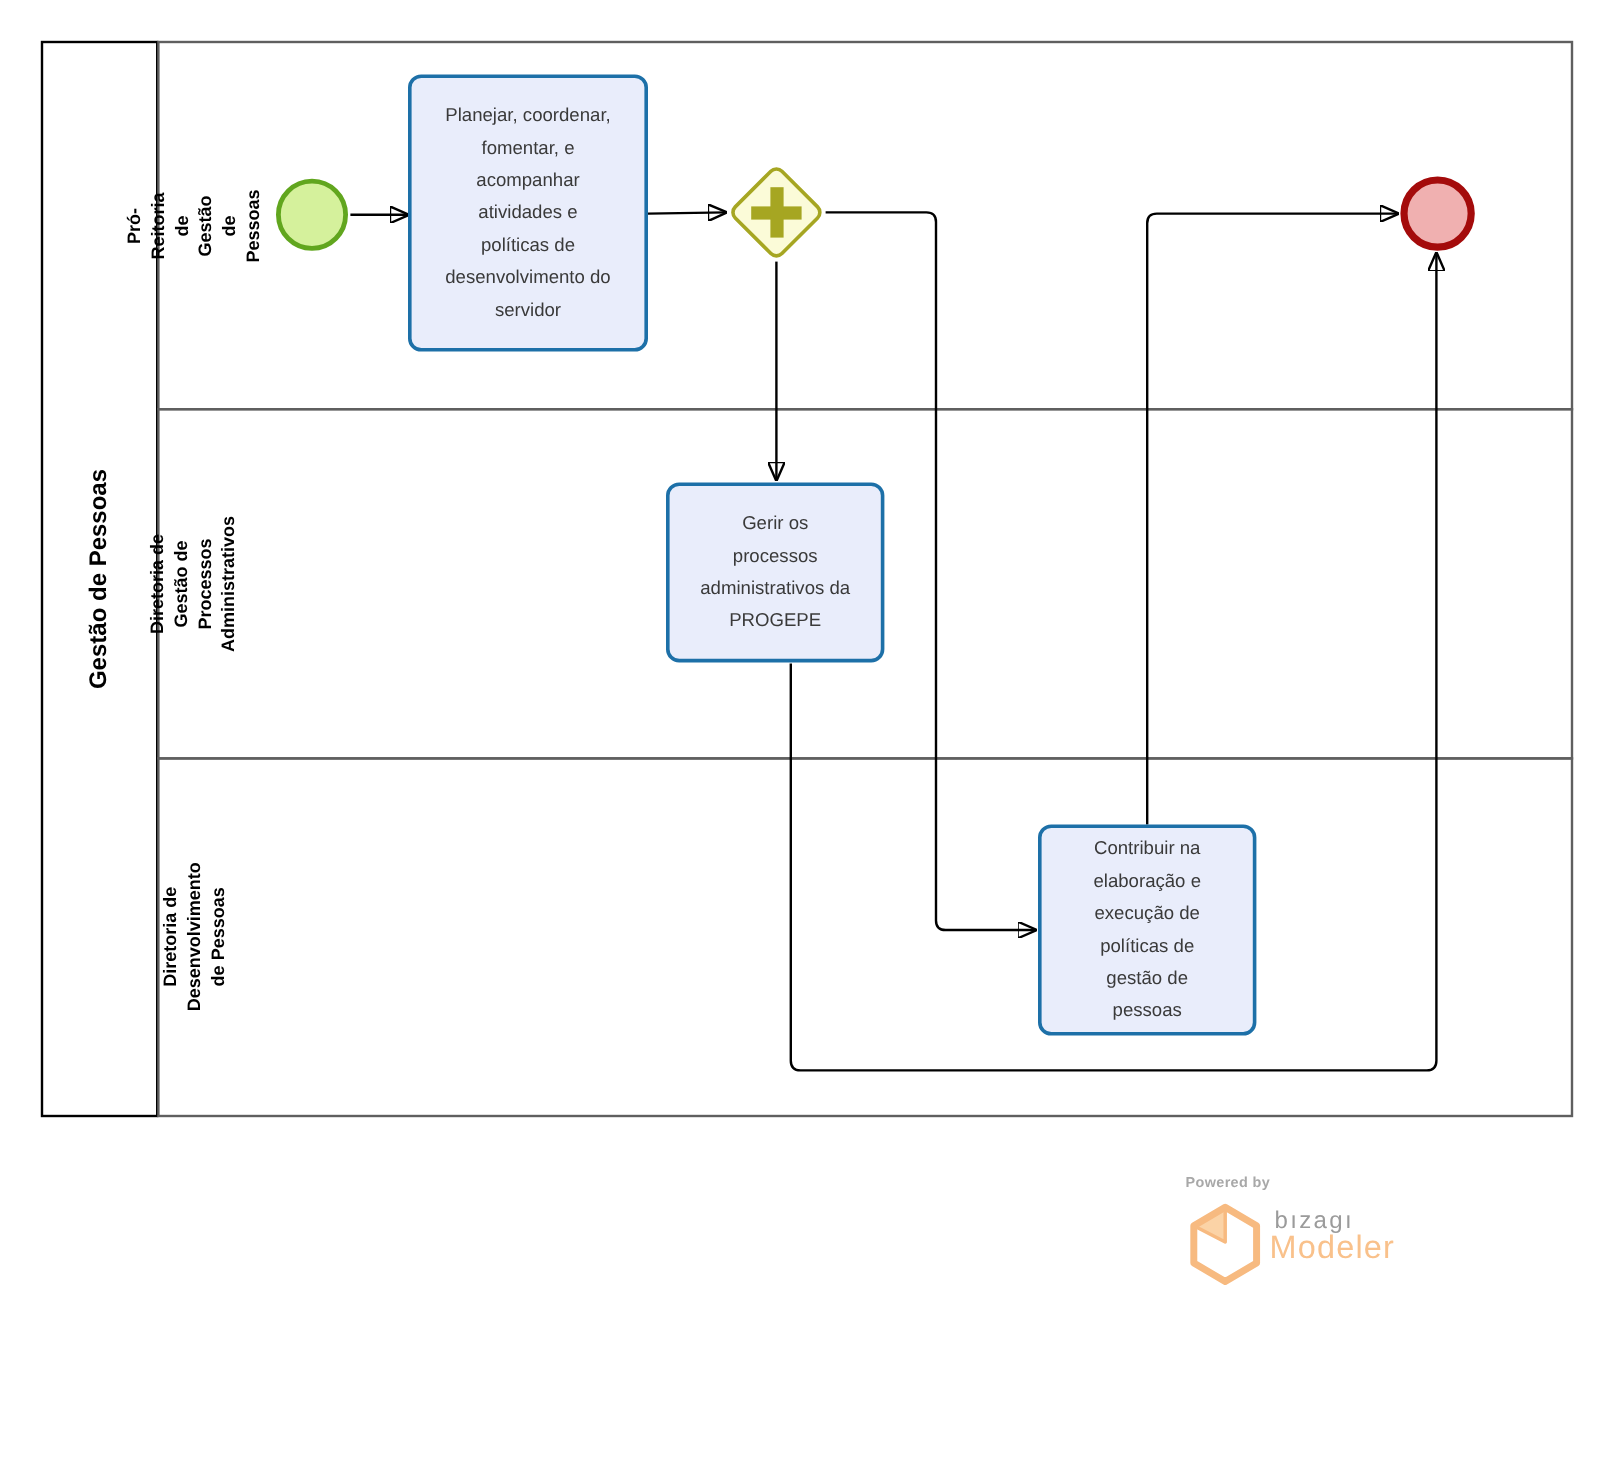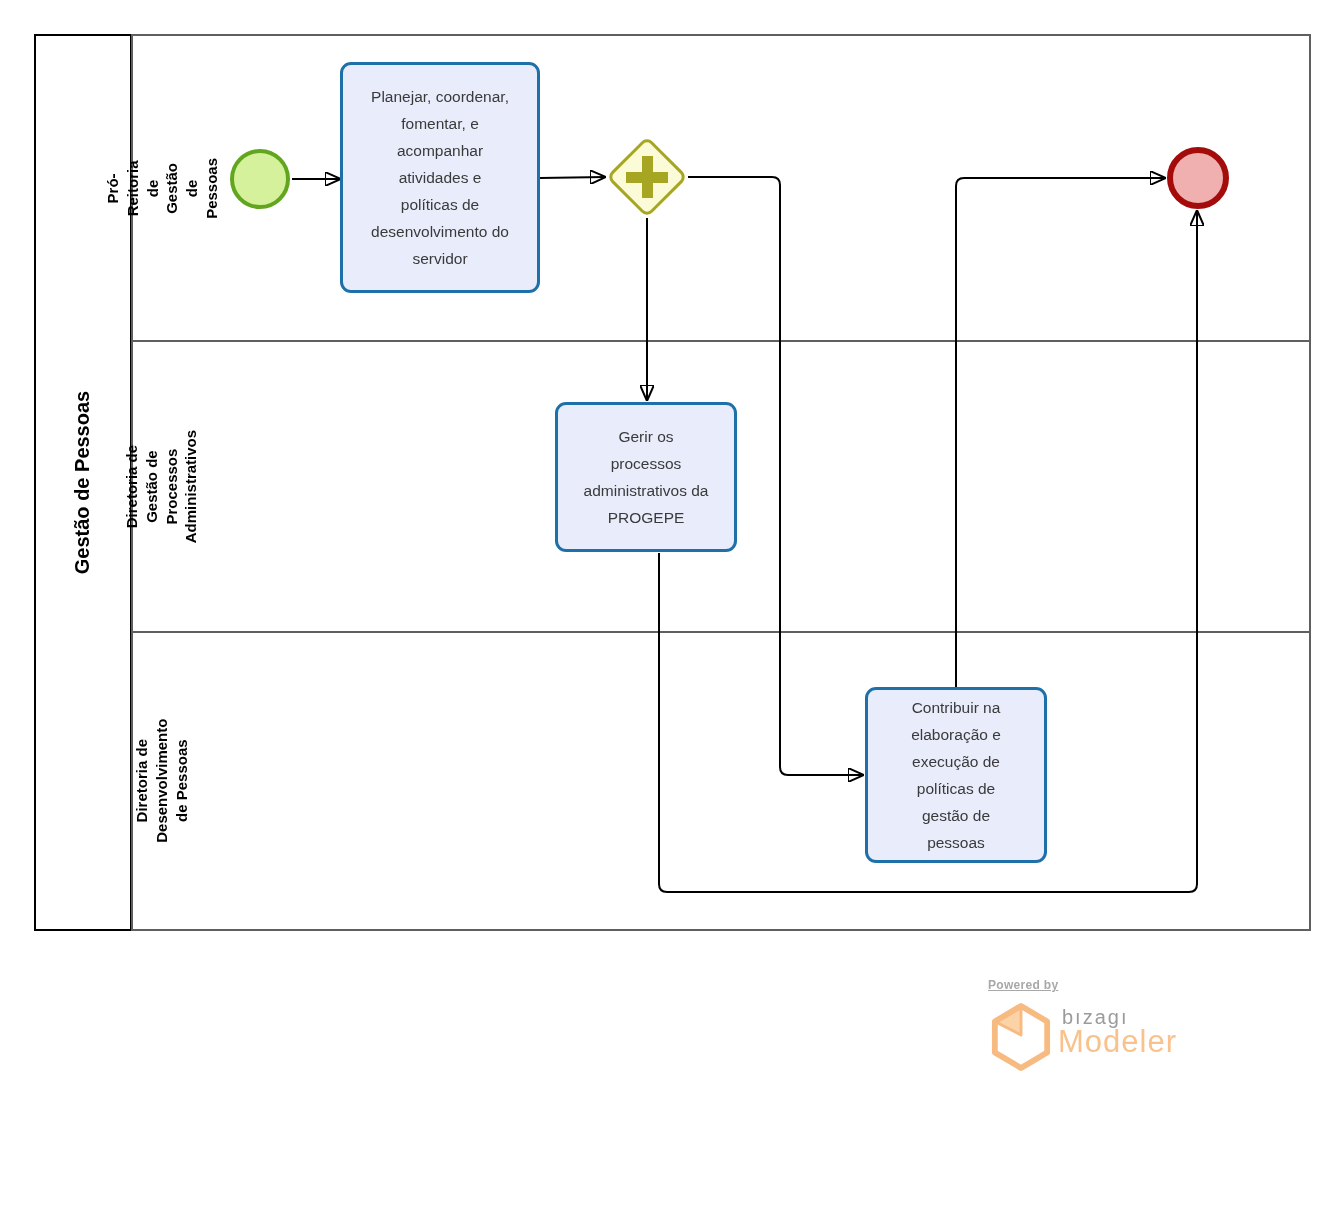--- a/index.html
+++ b/index.html
@@ -67,30 +67,30 @@
   .gateway .plus{position:absolute;inset:0;transform:rotate(-45deg);}
   .gateway .bar{position:absolute;left:50%;top:50%;background:#a6a622;}
   .gateway .bar-h{width:42px;height:11px;margin-left:-21px;margin-top:-5.5px;}
   .gateway .bar-v{width:11px;height:42px;margin-left:-5.5px;margin-top:-21px;}
   
   .flows{position:absolute;left:0;top:0;pointer-events:none;}
   .flows path{stroke:#000;stroke-width:2;fill:none;}
   
   .powered-by{
     position:absolute;left:988px;top:978px;
-    font-size:12px;font-weight:600;color:#a8a8a8;letter-spacing:.3px;text-decoration:underline;
+    font-size:12px;font-weight:600;color:#a8a8a8;letter-spacing:.3px;
   }
   .brand-icon{position:absolute;left:990px;top:1000px;}
   .brand-bizagi{
     position:absolute;left:1062px;top:1006px;
     font-size:20px;color:#9b9b9b;letter-spacing:2px;
   }
   .brand-modeler{
     position:absolute;left:1058px;top:1024px;
-    font-size:31px;color:#f9c18b;letter-spacing:1px;
+    font-size:27px;color:#f9c18b;letter-spacing:1px;
   }
 </style>
 </head>
 <body>
 
 <div class="canvas">
 
   <div class="pool-header">
     <div class="rot">Gestão de Pessoas</div>
   </div>

